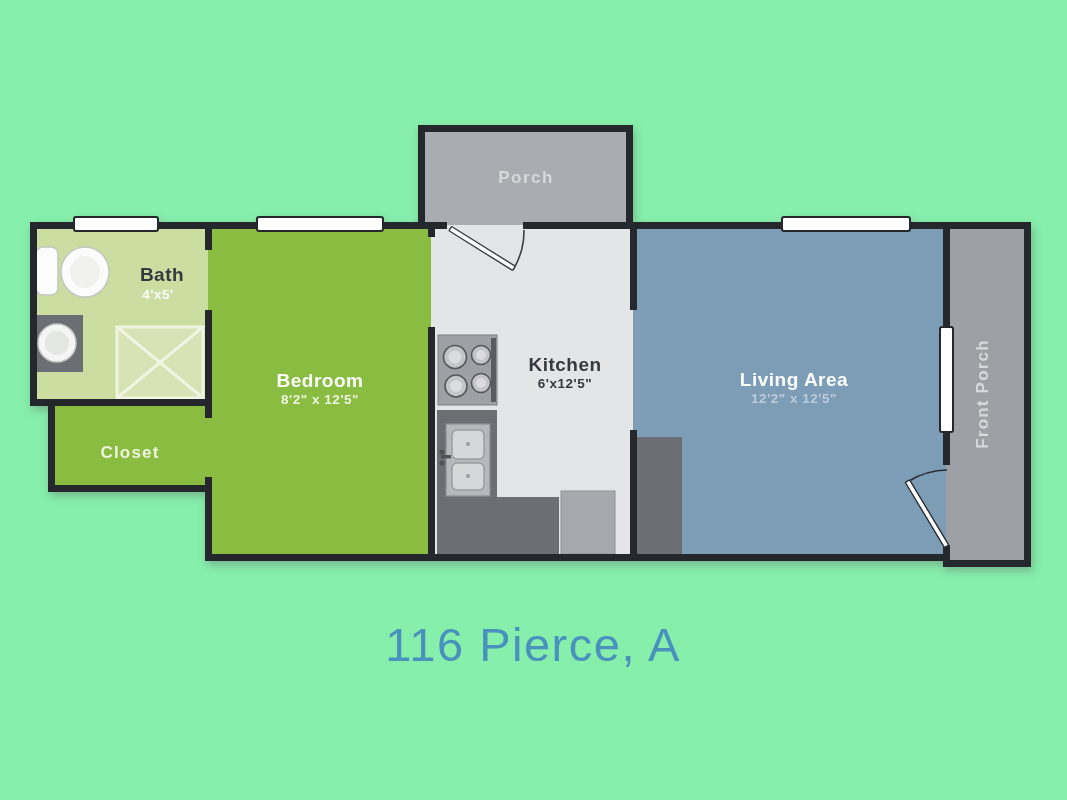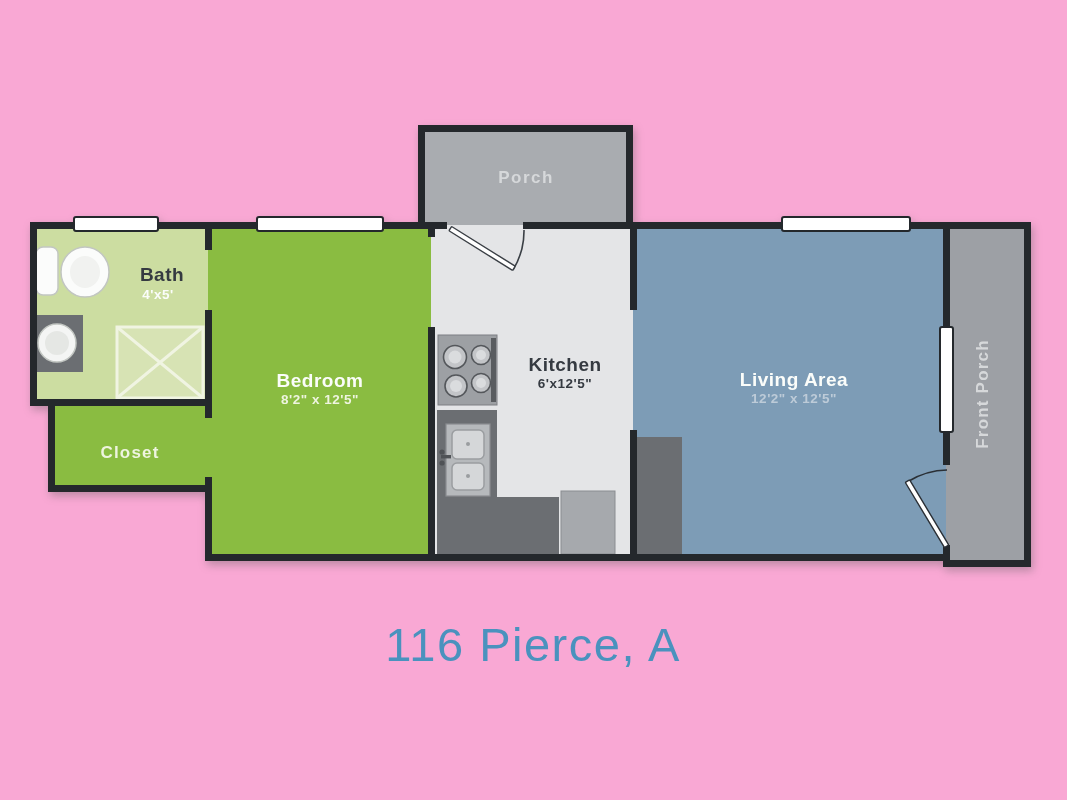--- a/index.html
+++ b/index.html
@@ -1,16 +1,16 @@
 <!DOCTYPE html>
 <html><head>
 <meta charset="utf-8">
 <style>
   html,body{margin:0;padding:0;background:#ffffff;}
-  .page{position:relative;width:1067px;height:800px;background:#f9a8d4;overflow:hidden;
+  .page{position:relative;width:1067px;height:800px;background:#86efac;overflow:hidden;
         font-family:"Liberation Sans", sans-serif;}
   svg text{font-family:"Liberation Sans", sans-serif;}
   .plan-shadow{filter:drop-shadow(2px 4px 4px rgba(90,90,90,0.38));}
   .room-label{font-weight:bold;font-size:19px;letter-spacing:0.5px;}
   .room-dims{font-weight:bold;font-size:13.5px;letter-spacing:0.5px;}
   .small-label{font-weight:bold;font-size:17px;letter-spacing:1.2px;}
   .porch-label{font-weight:bold;font-size:17px;letter-spacing:1.5px;}
   .title-text{font-size:47px;letter-spacing:1.5px;}
 </style>
 </head>

